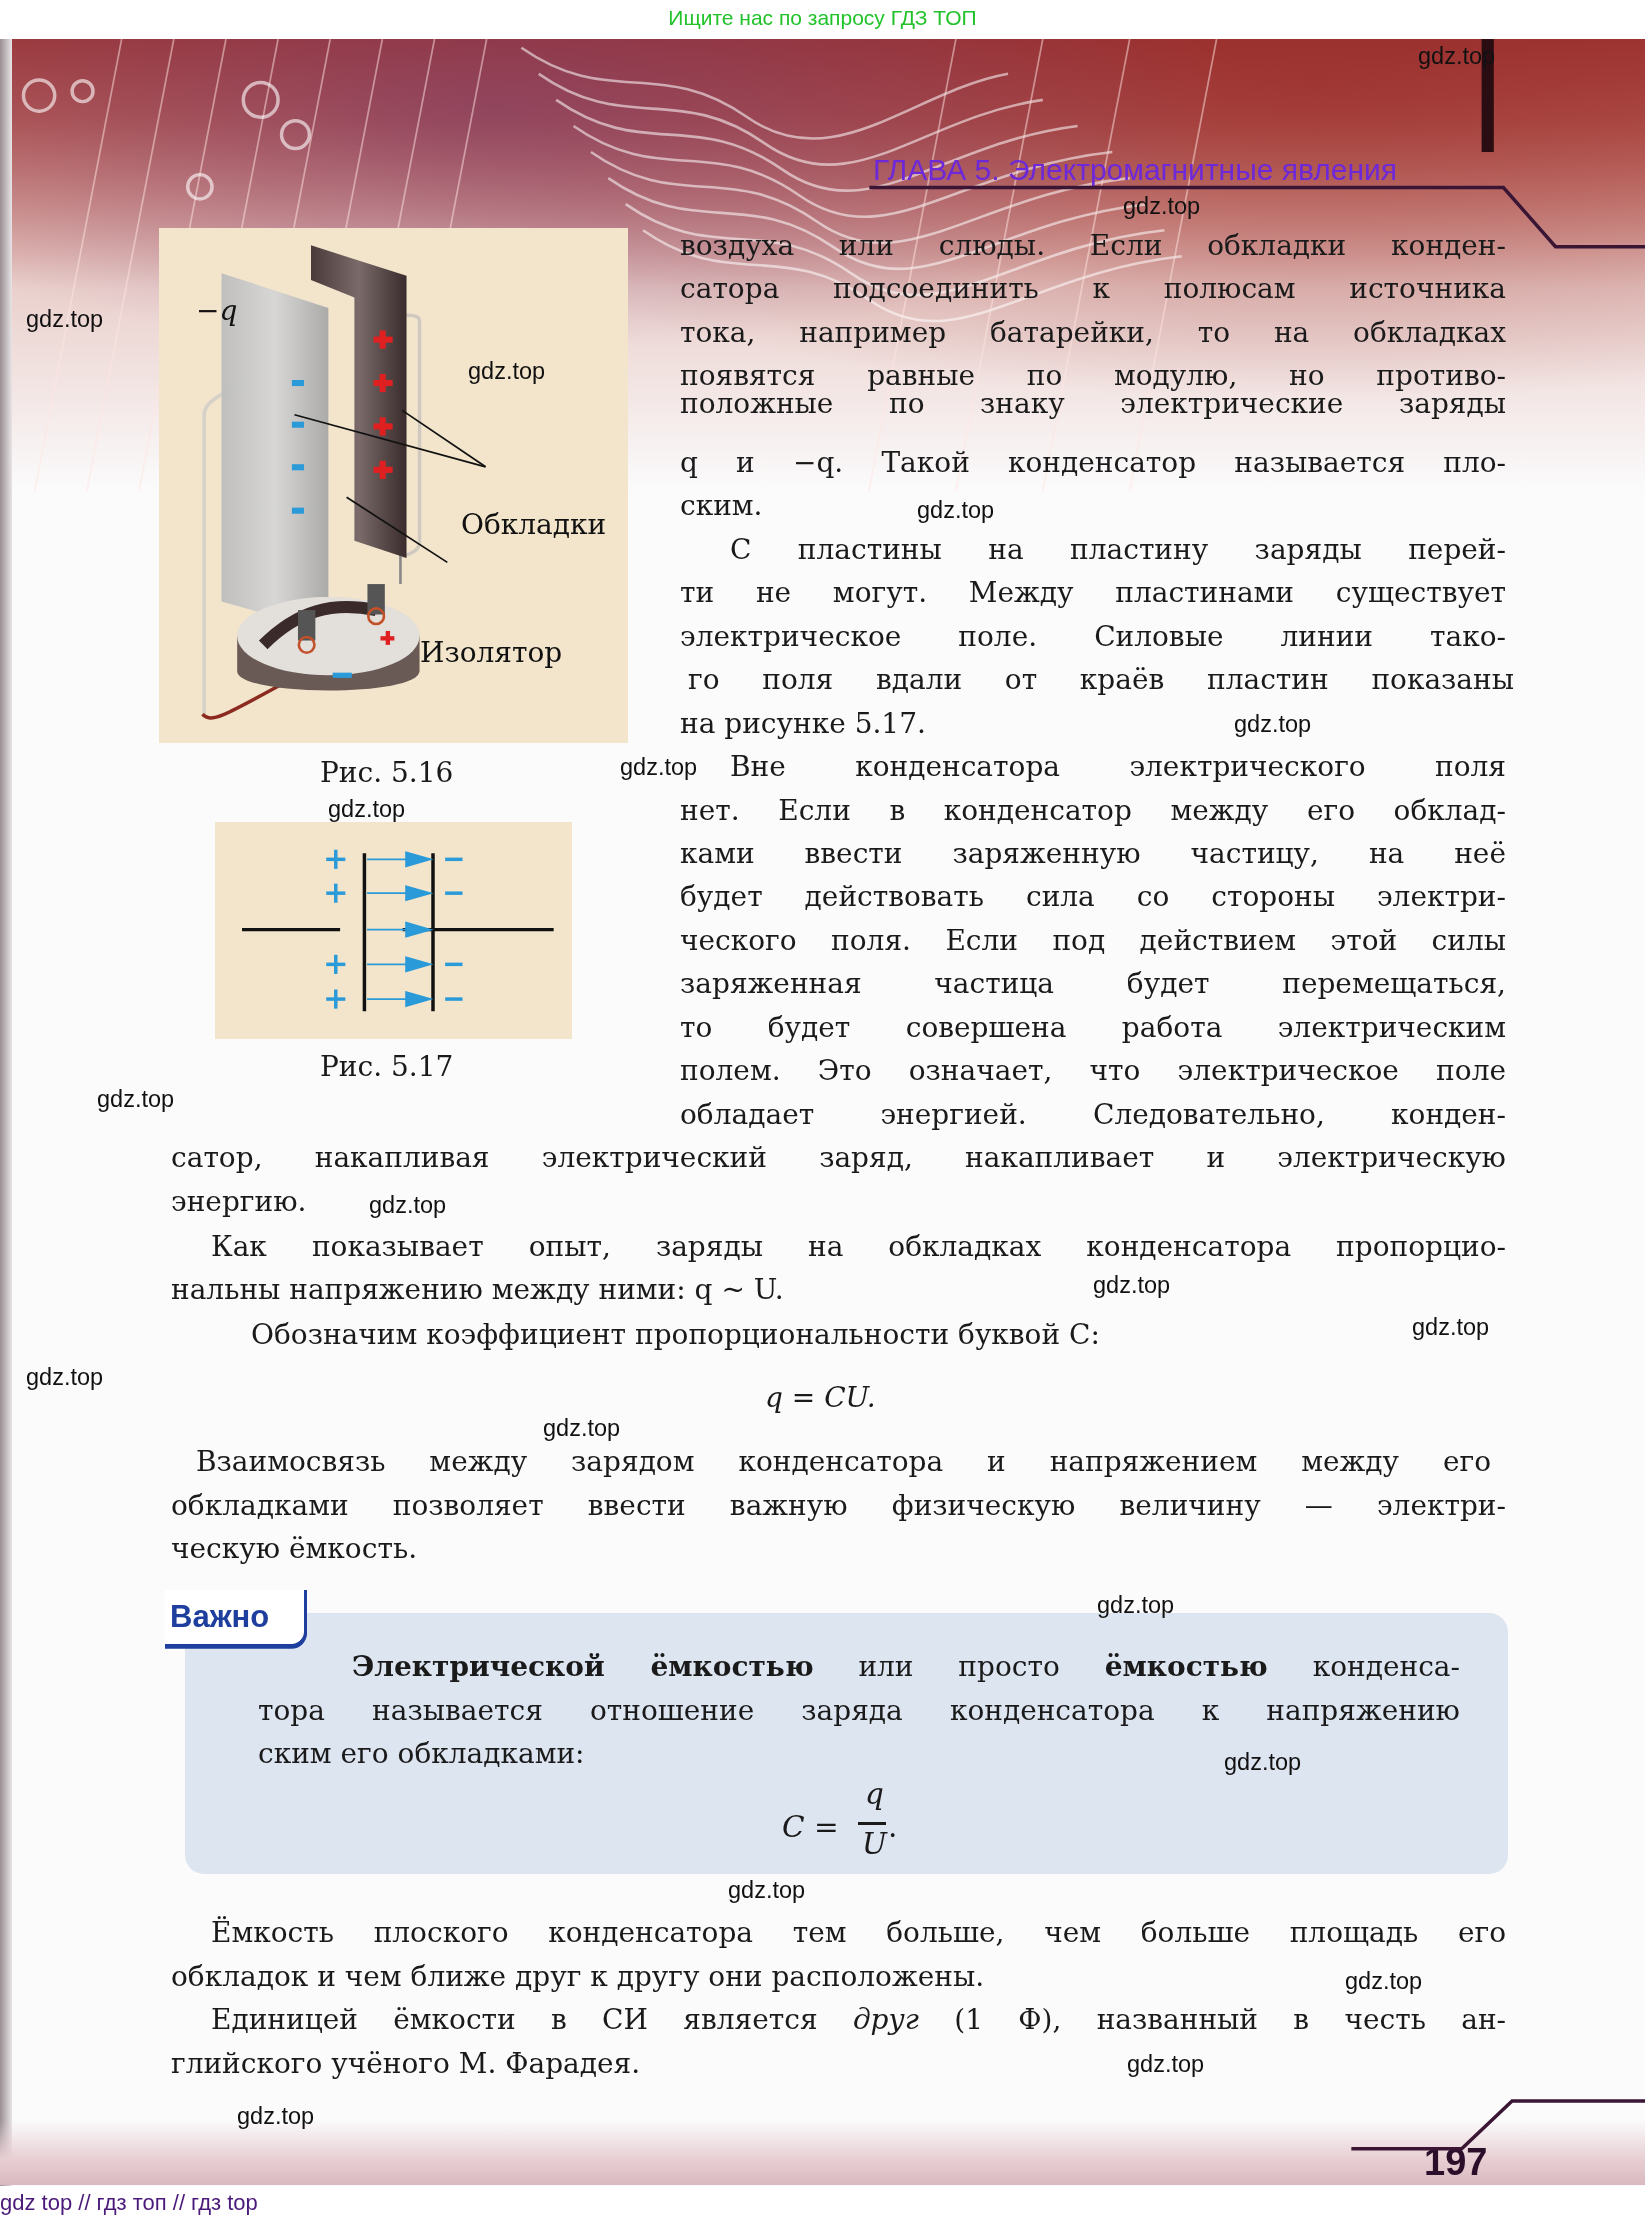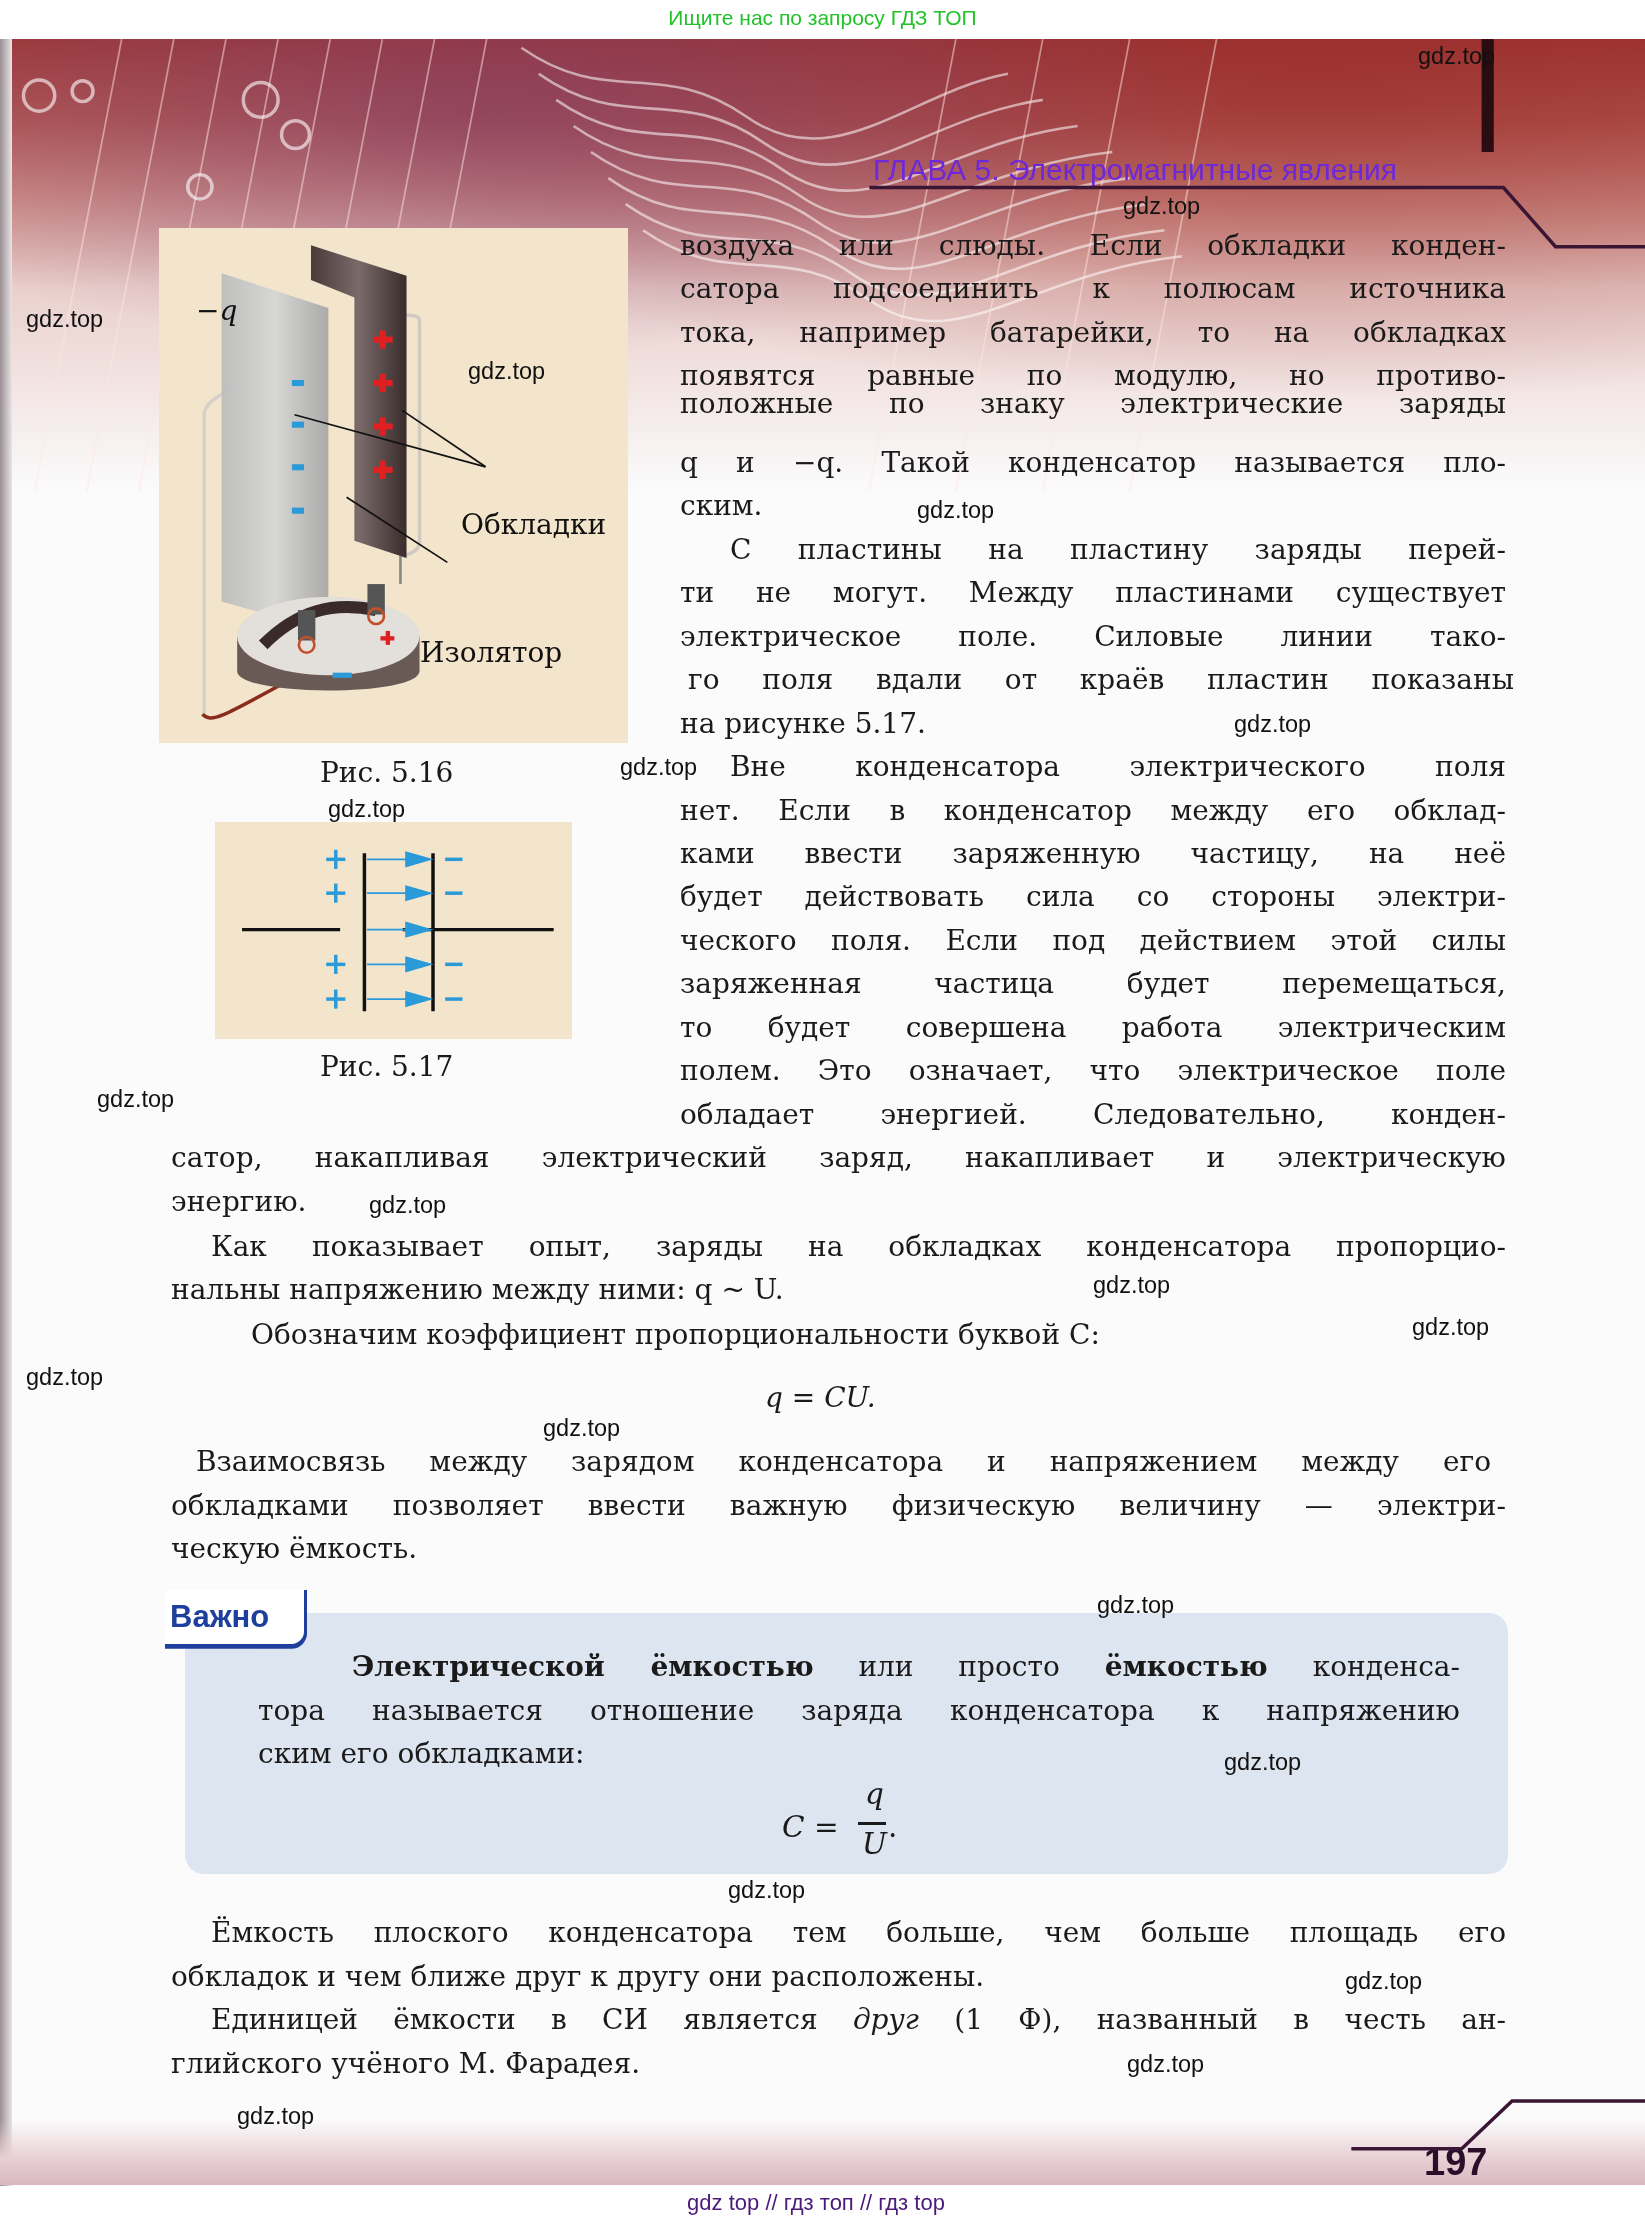--- a/index.html
+++ b/index.html
@@ -24,21 +24,21 @@
   .rcol { left:680px; width:826px; }
   .full { left:171px; width:1335px; }
   .fig { background:#f2e5cc; }
   .caption { font-size:28px; white-space:nowrap; }
   .fig-label { font-size:28px; white-space:nowrap; color:#111; }
   .vazhno-box { left:185px; top:1613px; width:1323px; height:261px; background:#dde5f1; border-radius:19px; }
   .vazhno-badge { left:165px; top:1590px; width:139px; height:54px; background:#fff; border:3.5px solid #1f3f9e;
       border-left:none; border-top:none; border-radius:0 0 15.6px 0; box-shadow: 0 1.7px 0 #1f3f9e; }
   .vazhno-text { font-family:"Liberation Sans", sans-serif; font-weight:bold; font-size:31px; color:#1f3f9e; left:170px; top:1599px; }
   .page-num { left:1424px; top:2101px; font-family:"Liberation Sans", sans-serif; font-weight:bold; font-size:38px; color:#2b0f2a;margin-top:40px; }
-  .footer { left:0; top:2190px; width:1632px; text-align:center; font-family:"Liberation Sans", sans-serif; font-size:22px; color:#4b1a7a; }
+  .footer { left:0; top:2190px; width:1632px; text-align:left; font-family:"Liberation Sans", sans-serif; font-size:22px; color:#4b1a7a; }
   b { font-weight:bold; }
   i.m { font-style:italic; }
 </style>
 </head>
 <body>
 
 <div class="abs top-banner">Ищите нас по запросу ГДЗ ТОП</div>
 
 <div class="abs page"></div>
 <div class="abs header-bg"></div>

